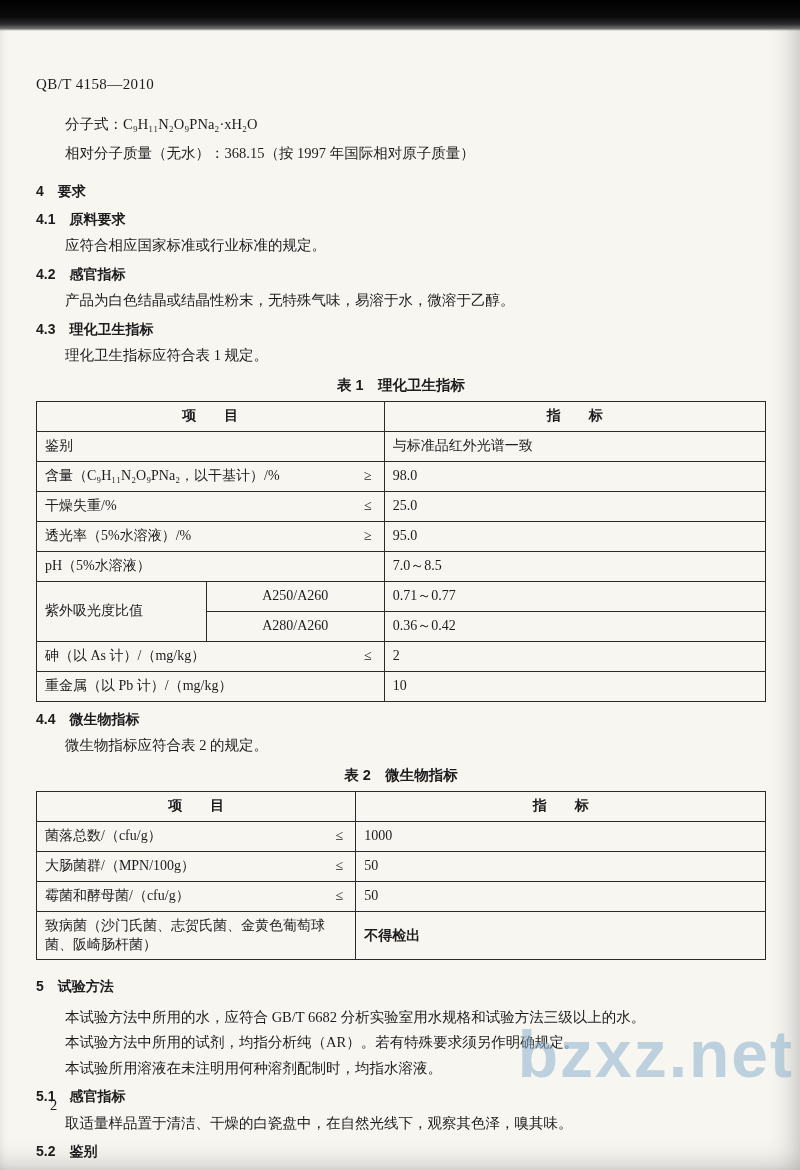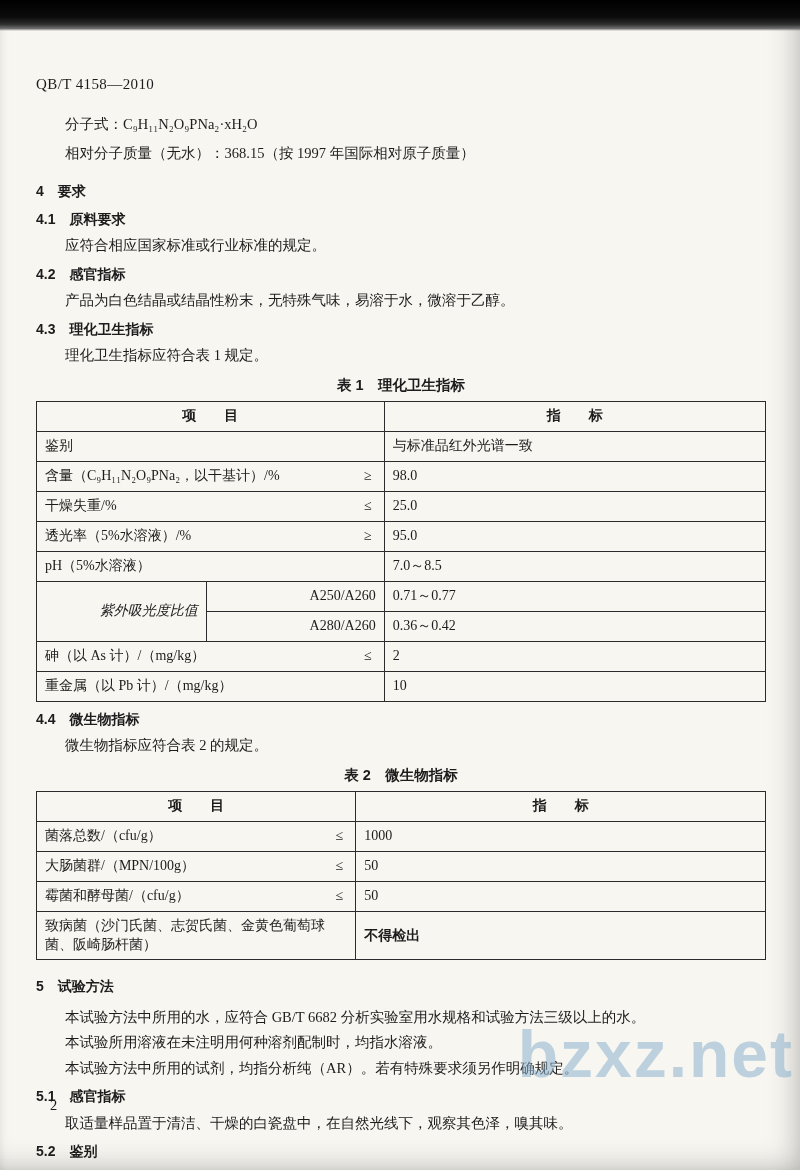--- a/index.html
+++ b/index.html
@@ -58,22 +58,22 @@
     padding:4px 8px;
     height:30px;
     vertical-align:middle;
   }
   table.spec th {
     font-weight:700; text-align:center; font-family:"Liberation Serif","DejaVu Serif",serif;
   }
   td.cell-item { text-align:left; }
   td.cell-item .item-sym { float:right; padding-right:4px; }
   td.cell-val { text-align:left; }
-  td.cell-group { text-align:right;font-style:italic; }
-  td.cell-sub { text-align:right; }
+  td.cell-group { text-align:left; }
+  td.cell-sub { text-align:center; }
   td.cell-val.bold { font-weight:700; }
 
   .page-number {
     position:absolute; left:50px; bottom:56px;
     font-size:14.5px;
   }
   .watermark {
     position:absolute; right:6px; bottom:78px;
     font-family:"Liberation Sans","DejaVu Sans",sans-serif;
     font-weight:700; font-size:66px; letter-spacing:2px;
@@ -218,22 +218,22 @@
           <td class="cell-item">
             <span class="item-text">致病菌（沙门氏菌、志贺氏菌、金黄色葡萄球菌、阪崎肠杆菌）</span>
           </td>
           <td class="cell-val bold">不得检出</td>
         </tr>
       </tbody>
     </table>
 
     <div class="clause lv1 mt16">5　试验方法</div>
     <p class="para" style="margin-top:9px;">本试验方法中所用的水，应符合 GB/T 6682 分析实验室用水规格和试验方法三级以上的水。</p>
+    <p class="para" style="margin-top:3px;">本试验方法中所用的试剂，均指分析纯（AR）。若有特殊要求须另作明确规定。</p>
     <p class="para" style="margin-top:3px;">本试验所用溶液在未注明用何种溶剂配制时，均指水溶液。</p>
-    <p class="para" style="margin-top:3px;">本试验方法中所用的试剂，均指分析纯（AR）。若有特殊要求须另作明确规定。</p>
 
     <div class="clause lv2 mt13">5.1　感官指标</div>
     <p class="para">取适量样品置于清洁、干燥的白瓷盘中，在自然光线下，观察其色泽，嗅其味。</p>
 
     <div class="clause lv2">5.2　鉴别</div>
   </div>
 
   <div class="page-number">2</div>
   <div class="watermark">bzxz.net</div>
 </div>

